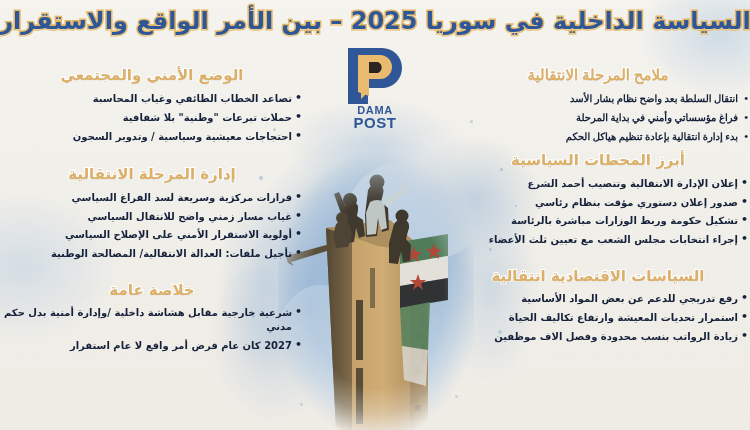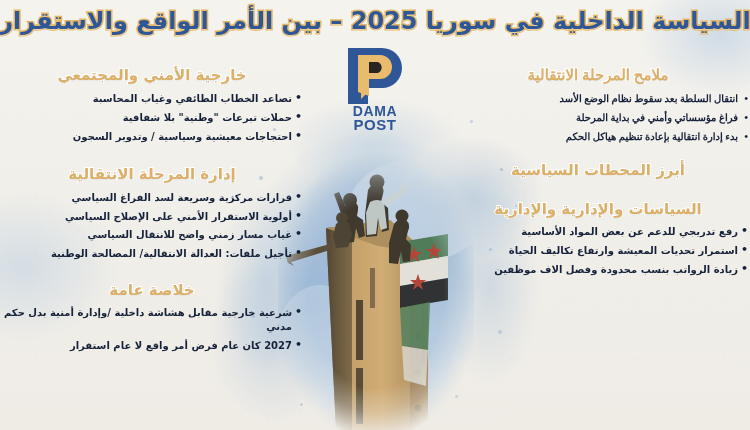--- a/index.html
+++ b/index.html
@@ -75,21 +75,21 @@
   .logo{
     position:absolute;left:334px;top:46px;width:82px;height:88px;z-index:7;
     display:flex;flex-direction:column;align-items:center;
   }
   .logo-mark{width:62px;height:58px;}
   .logo-text{
     margin-top:1px;text-align:center;line-height:.96;
     font-family:"Liberation Sans",sans-serif;
     font-weight:bold;color:#2f5696;letter-spacing:.6px;
   }
-  .logo-dama{font-size:14px;display:block;}
+  .logo-dama{font-size:11px;display:block;}
   .logo-post{font-size:15px;display:block;}
 
   
   .photo{
     position:absolute;left:278px;top:150px;width:196px;height:280px;z-index:5;
     overflow:hidden;
     -webkit-mask-image:radial-gradient(ellipse 110px 150px at 50% 52%, #000 62%, rgba(0,0,0,.65) 78%, rgba(0,0,0,0) 96%);
             mask-image:radial-gradient(ellipse 110px 150px at 50% 52%, #000 62%, rgba(0,0,0,.65) 78%, rgba(0,0,0,0) 96%);
   }
   .photo svg{display:block;}
@@ -119,21 +119,21 @@
     content:"•";position:absolute;right:0;top:-1px;color:#15213a;font-size:11px;
   }
   .b-right ul.bullets li{text-align:right;}
   .b-left  ul.bullets li{text-align:right;}
 
   
   #blk-left-1{margin-top:6px;}
   #blk-left-2{margin-top:22px;}
   #blk-left-3{margin-top:20px;}
   #blk-right-1{margin-top:6px;font-family:Liberation Serif, serif;}
-  #blk-right-2{margin-top:18px;}
+  #blk-right-2{margin-top:8px;}
   #blk-right-3{margin-top:20px;}
 </style>
 </head>
 <body>
 
 <div id="poster">
 
   <div class="grain"></div>
 
   <div class="splash splash-main"></div>
@@ -261,58 +261,64 @@
 
       <rect x="0" y="0" width="196" height="280" fill="#8aa6c4" opacity="0.06"></rect>
     </svg>
   </div>
 
   <div class="col col-right">
 
     <div class="block b-right" id="blk-right-1">
       <div class="block-title bt-center">ملامح المرحلة الانتقالية</div>
       <ul class="bullets">
-        <li>انتقال السلطة بعد سقوط نظام الوضع الأسد</li>
+        <li>انتقال السلطة بعد واضح نظام بشار الأسد</li>
         <li>فراغ مؤسساتي وأمني في بداية المرحلة</li>
         <li>بدء إدارة انتقالية بإعادة تنظيم هياكل الحكم</li>
       </ul>
     </div>
 
     <div class="block b-right" id="blk-right-2">
       <div class="block-title bt-center">أبرز المحطات السياسية</div>
+      <ul class="bullets">
+        <li>إعلان الإدارة الانتقالية وتنصيب أحمد الشرع</li>
+        <li>صدور إعلان دستوري مؤقت بنظام رئاسي</li>
+        <li>تشكيل حكومة وربط الوزارات مباشرة بالرئاسة</li>
+        <li>إجراء انتخابات مجلس الشعب مع تعيين ثلث الأعضاء</li>
+      </ul>
     </div>
 
     <div class="block b-right" id="blk-right-3">
-      <div class="block-title bt-center">السياسات والإدارية والإدارية</div>
+      <div class="block-title bt-center">السياسات الاقتصادية انتقالية</div>
       <ul class="bullets">
         <li>رفع تدريجي للدعم عن بعض المواد الأساسية</li>
         <li>استمرار تحديات المعيشة وارتفاع تكاليف الحياة</li>
         <li>زيادة الرواتب بنسب محدودة وفصل الاف موظفين</li>
       </ul>
     </div>
 
   </div>
 
   <div class="col col-left">
 
     <div class="block b-left" id="blk-left-1">
-      <div class="block-title bt-center">خارجية الأمني والمجتمعي</div>
+      <div class="block-title bt-center">الوضع الأمني والمجتمعي</div>
       <ul class="bullets">
         <li>تصاعد الخطاب الطائفي وغياب المحاسبة</li>
         <li>حملات تبرعات "وطنية" بلا شفافية</li>
         <li>احتجاجات معيشية وسياسية / وتدوير السجون</li>
       </ul>
     </div>
 
     <div class="block b-left" id="blk-left-2">
       <div class="block-title bt-center">إدارة المرحلة الانتقالية</div>
       <ul class="bullets">
         <li>قرارات مركزية وسريعة لسد الفراغ السياسي</li>
+        <li>غياب مسار زمني واضح للانتقال السياسي</li>
         <li>أولوية الاستقرار الأمني على الإصلاح السياسي</li>
-        <li>غياب مسار زمني واضح للانتقال السياسي</li>
         <li>تأجيل ملفات: العدالة الانتقالية/ المصالحة الوطنية</li>
       </ul>
     </div>
 
     <div class="block b-left" id="blk-left-3">
       <div class="block-title bt-center">خلاصة عامة</div>
       <ul class="bullets">
         <li>شرعية خارجية مقابل هشاشة داخلية /وإدارة أمنية بدل حكم مدني</li>
         <li>2027 كان عام فرض أمر واقع لا عام استقرار</li>
       </ul>

